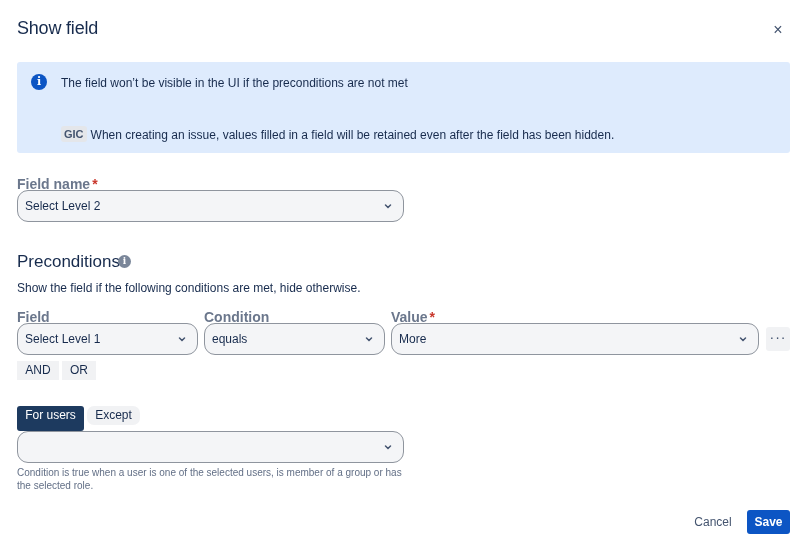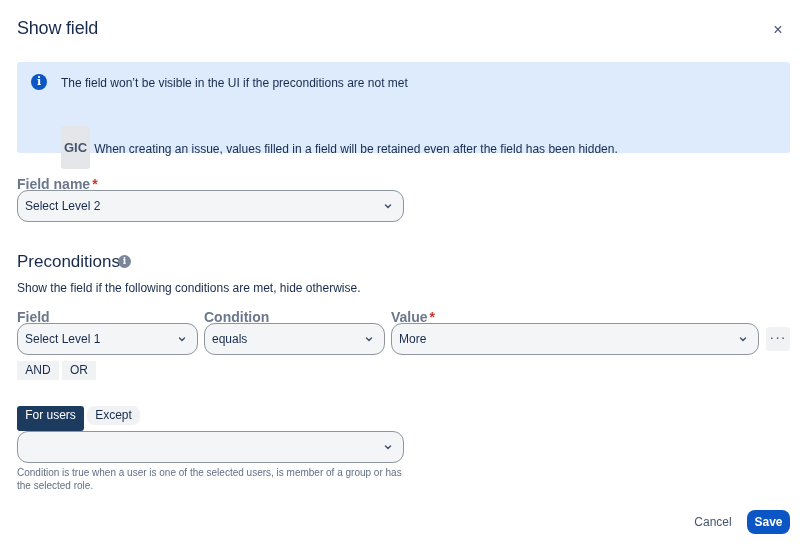--- a/index.html
+++ b/index.html
@@ -8,21 +8,21 @@
 
   .title { position: absolute; left: 17px; top: 18px; font-size: 18px; font-weight: 500; color: #172b4d; letter-spacing: -0.2px; }
   .close { position: absolute; left: 770px; top: 22px; width: 16px; height: 16px; cursor: pointer; color: #44546f; font-size: 16px; line-height: 16px; text-align: center; }
 
   .banner { position: absolute; left: 17px; top: 62px; width: 773px; height: 91px; background: #deebfd; border-radius: 3px; }
   .banner .info-icon { position: absolute; left: 14px; top: 12px; width: 16px; height: 16px; border-radius: 50%; background: #0c55c4; color: #fff; font-size: 11px; font-weight: bold; text-align: center; line-height: 16px; font-family: "DejaVu Serif", serif; }
   .banner .line { position: absolute; left: 44px; font-size: 12px; color: #172b4d; white-space: nowrap; }
   .banner .l1 { top: 14px; }
   .banner .l2 { top: 39px; }
   .banner .l3 { top: 64px; }
-  .gic { display: inline-block; background: #e4e6ea; color: #44546f; font-size: 13px; font-weight: bold; padding: 14px 3px; border-radius: 3px; margin-right: 4px; vertical-align: 1px; }
+  .gic { display: inline-block; background: #e4e6ea; color: #44546f; font-size: 11px; font-weight: bold; padding: 2px 3px; border-radius: 3px; margin-right: 4px; vertical-align: 1px; }
 
   .label { position: absolute; font-size: 14px; font-weight: bold; color: #6b778c; }
   .req { color: #c9372c; margin-left: 2px; }
 
   .select { position: absolute; height: 32px; background: #f4f5f7; border: 1px solid #8f959e; border-radius: 11px; cursor: pointer; }
   .select .val { position: absolute; left: 7px; top: 8px; font-size: 12px; color: #172b4d; white-space: nowrap; }
   .select .val.ph { color: #626f86; }
   .select .chev { position: absolute; right: 9px; top: 9px; width: 12px; height: 12px; }
 
   .h2 { position: absolute; left: 17px; top: 252px; font-size: 17px; color: #172b4d; }
@@ -31,21 +31,21 @@
 
   .btn-light { position: absolute; height: 19px; background: #f1f2f4; border-radius: 0; font-size: 12px; color: #172b4d; text-align: center; line-height: 19px; cursor: pointer; }
   .more-btn { position: absolute; left: 766px; top: 327px; width: 24px; height: 24px; background: #f1f2f4; border-radius: 3px; text-align: center; line-height: 20px; font-size: 14px; color: #44546f; cursor: pointer; letter-spacing: 1px; }
 
   .tab-active { position: absolute; left: 17px; top: 406px; width: 67px; height: 25px; background: #1d3a5f; color: #fff; border-radius: 3px; font-size: 12px; text-align: center; line-height: 19px; cursor: pointer; }
   .tab { position: absolute; left: 87px; top: 406px; width: 53px; height: 19px; background: #f1f2f4; color: #172b4d; border-radius: 7px; font-size: 12px; text-align: center; line-height: 19px; cursor: pointer; }
 
   .helper { position: absolute; left: 17px; top: 466px; width: 400px; font-size: 10px; color: #626f86; line-height: 13px; }
 
   .cancel { position: absolute; left: 688px; top: 510px; width: 50px; height: 24px; font-size: 12px; color: #44546f; text-align: center; line-height: 24px; cursor: pointer; }
-  .save { position: absolute; left: 747px; top: 510px; width: 43px; height: 24px; background: #0c55c4; color: #fff; border-radius: 8px; font-size: 12px; font-weight: bold; text-align: center; line-height: 24px; cursor: pointer; }
+  .save { position: absolute; left: 747px; top: 510px; width: 43px; height: 24px; background: #0c55c4; color: #fff; border-radius: 3px; font-size: 12px; font-weight: bold; text-align: center; line-height: 24px; cursor: pointer; }
 </style>
 </head>
 <body>
 
 <div class="title">Show field</div>
 <div class="close">×</div>
 
 <div class="banner">
   <div class="info-icon">i</div>
   <div class="line l1">The field won’t be visible in the UI if the preconditions are not met</div>

